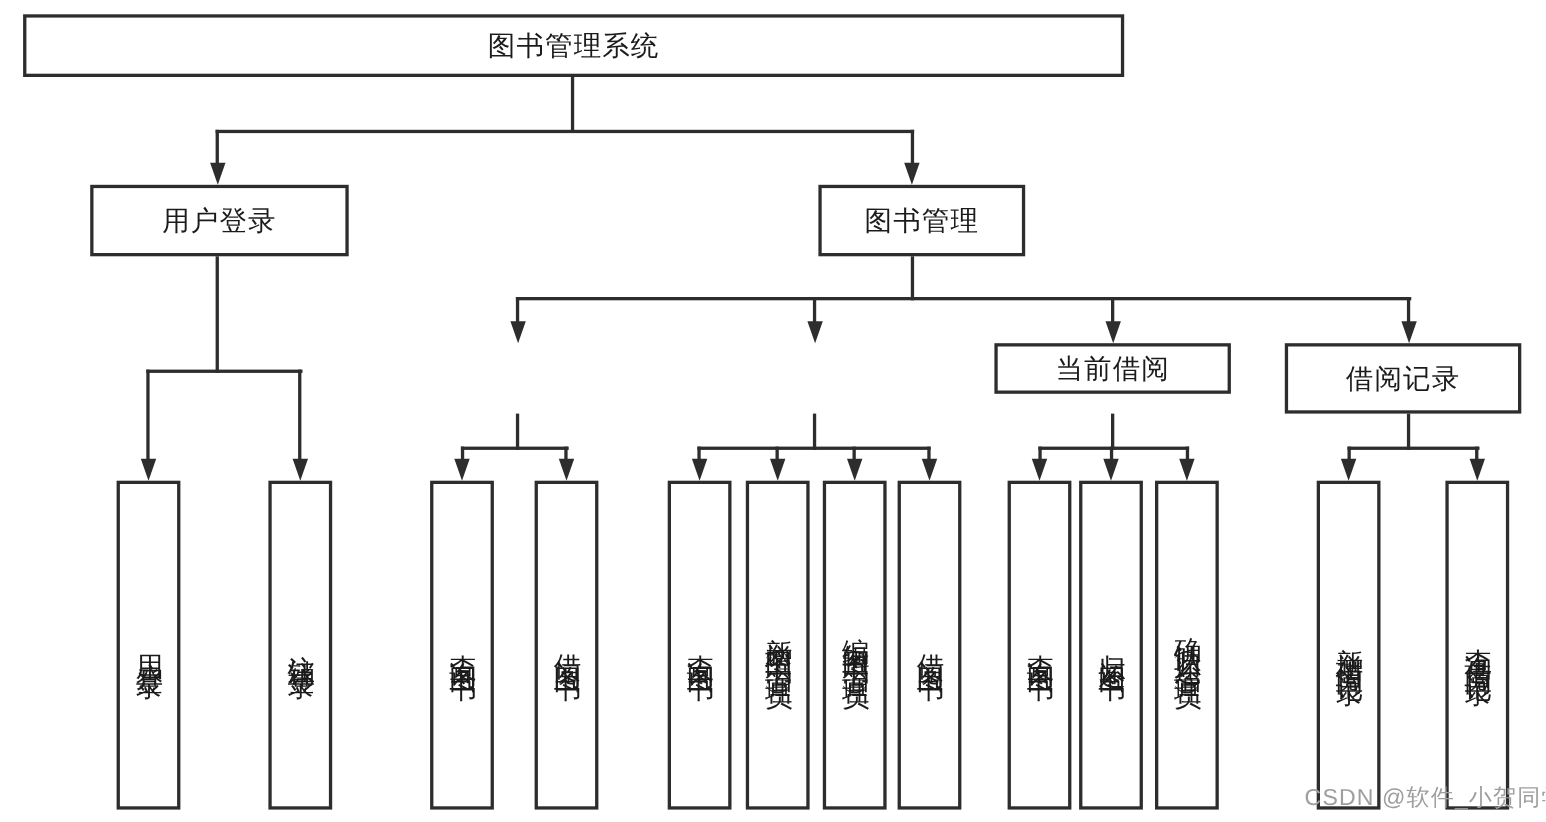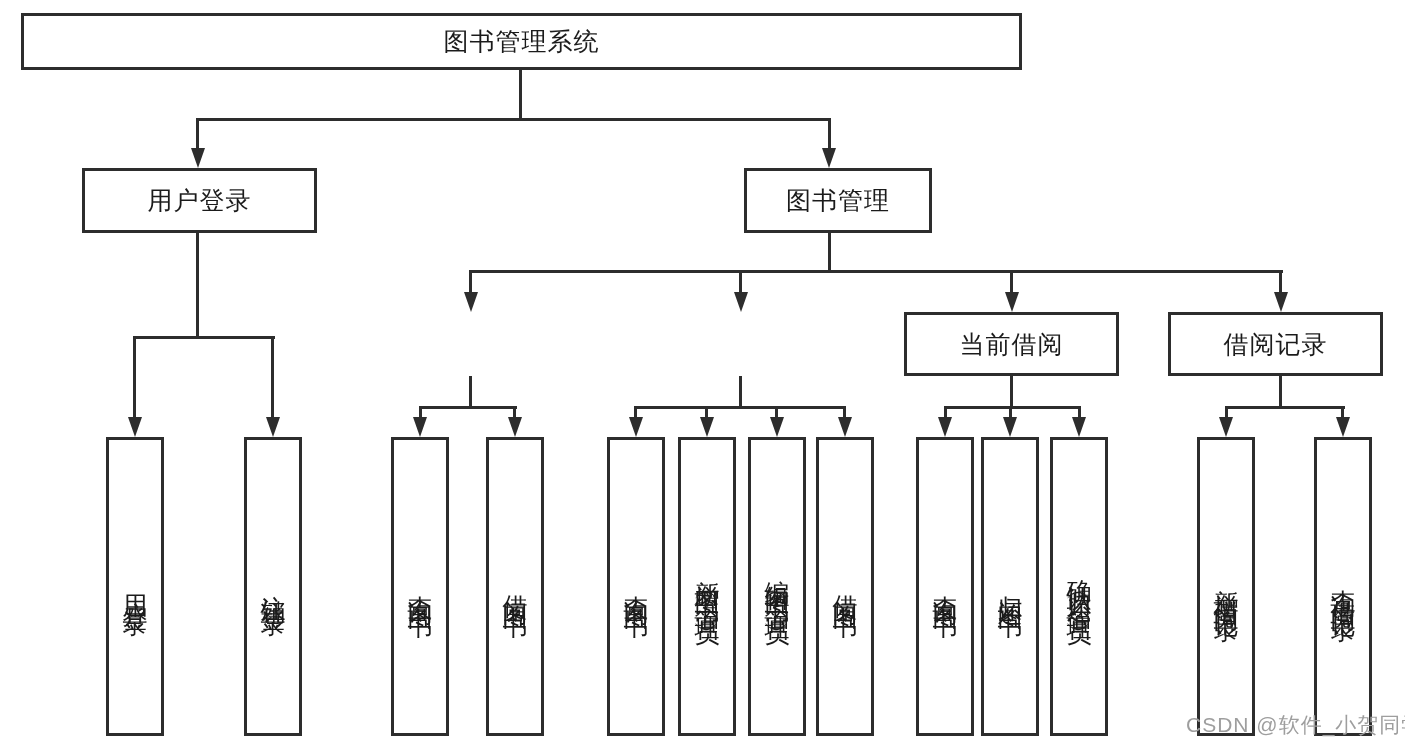--- a/index.html
+++ b/index.html
@@ -27,21 +27,21 @@
   .watermark {
     position:absolute; left:1186px; top:711px; z-index:6;
     font-size:21px; color:#9e9e9e; letter-spacing:1px; white-space:nowrap;
   }
   
   .n-root   { left:21px;  top:13px;  width:1001px; height:57px; }
   .n-ulogin { left:82px;  top:168px; width:235px;  height:65px; }
   .n-bmgmt  { left:744px; top:168px; width:188px;  height:65px; }
   .n-rec    { left:363px; top:312px; width:215px;  height:64px; }
   .n-bb     { left:633px; top:312px; width:215px;  height:64px; }
-  .n-cb     { left:904px; top:312px; width:215px;  height:64px; }
+  .n-cb     { left:904px; top:312px; width:215px;  height:46px; }
   .n-br     { left:1168px;top:312px; width:215px;  height:64px; }
   
   .leaf { top:437px; width:58px; height:299px; }
   .l-ulogin { left:106px; } .l-logout { left:244px; }
   .l-recq   { left:391px; } .l-recb   { left:486px; }
   .l-bbq    { left:607px; } .l-bba    { left:678px; }
   .l-bbe    { left:748px; } .l-bbb    { left:816px; }
   .l-cbq    { left:916px; } .l-cbr    { left:981px; }
   .l-cbc    { left:1050px;} .l-bra    { left:1197px;}
   .l-brq    { left:1314px;}

